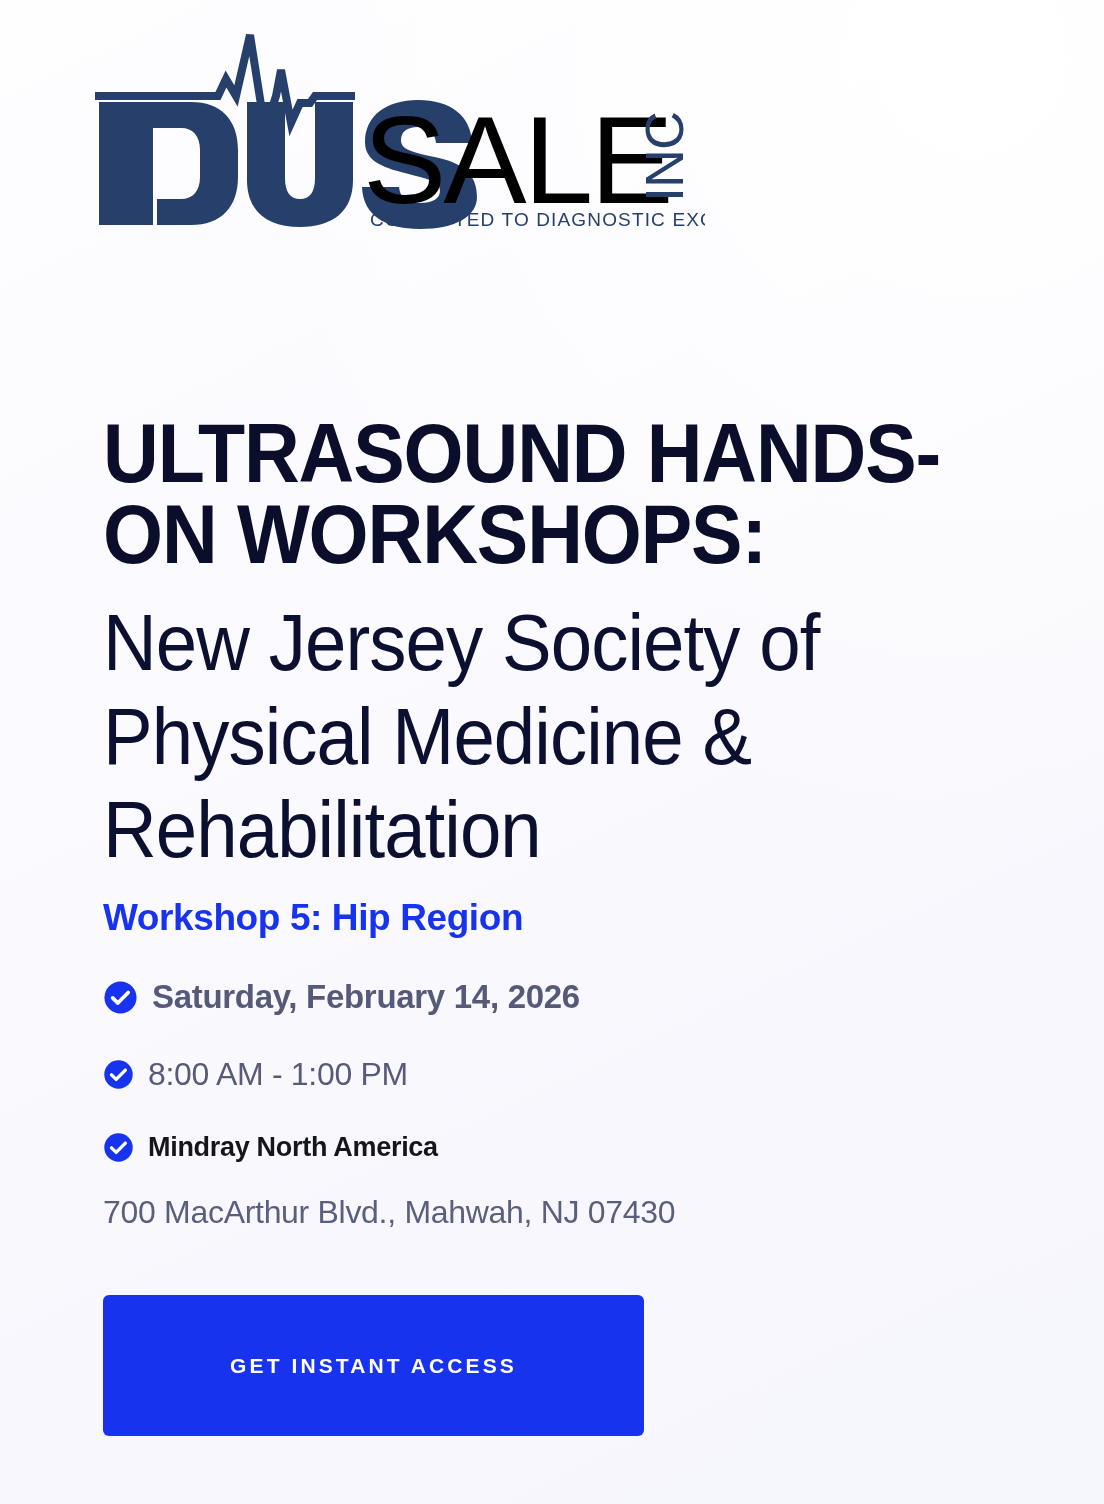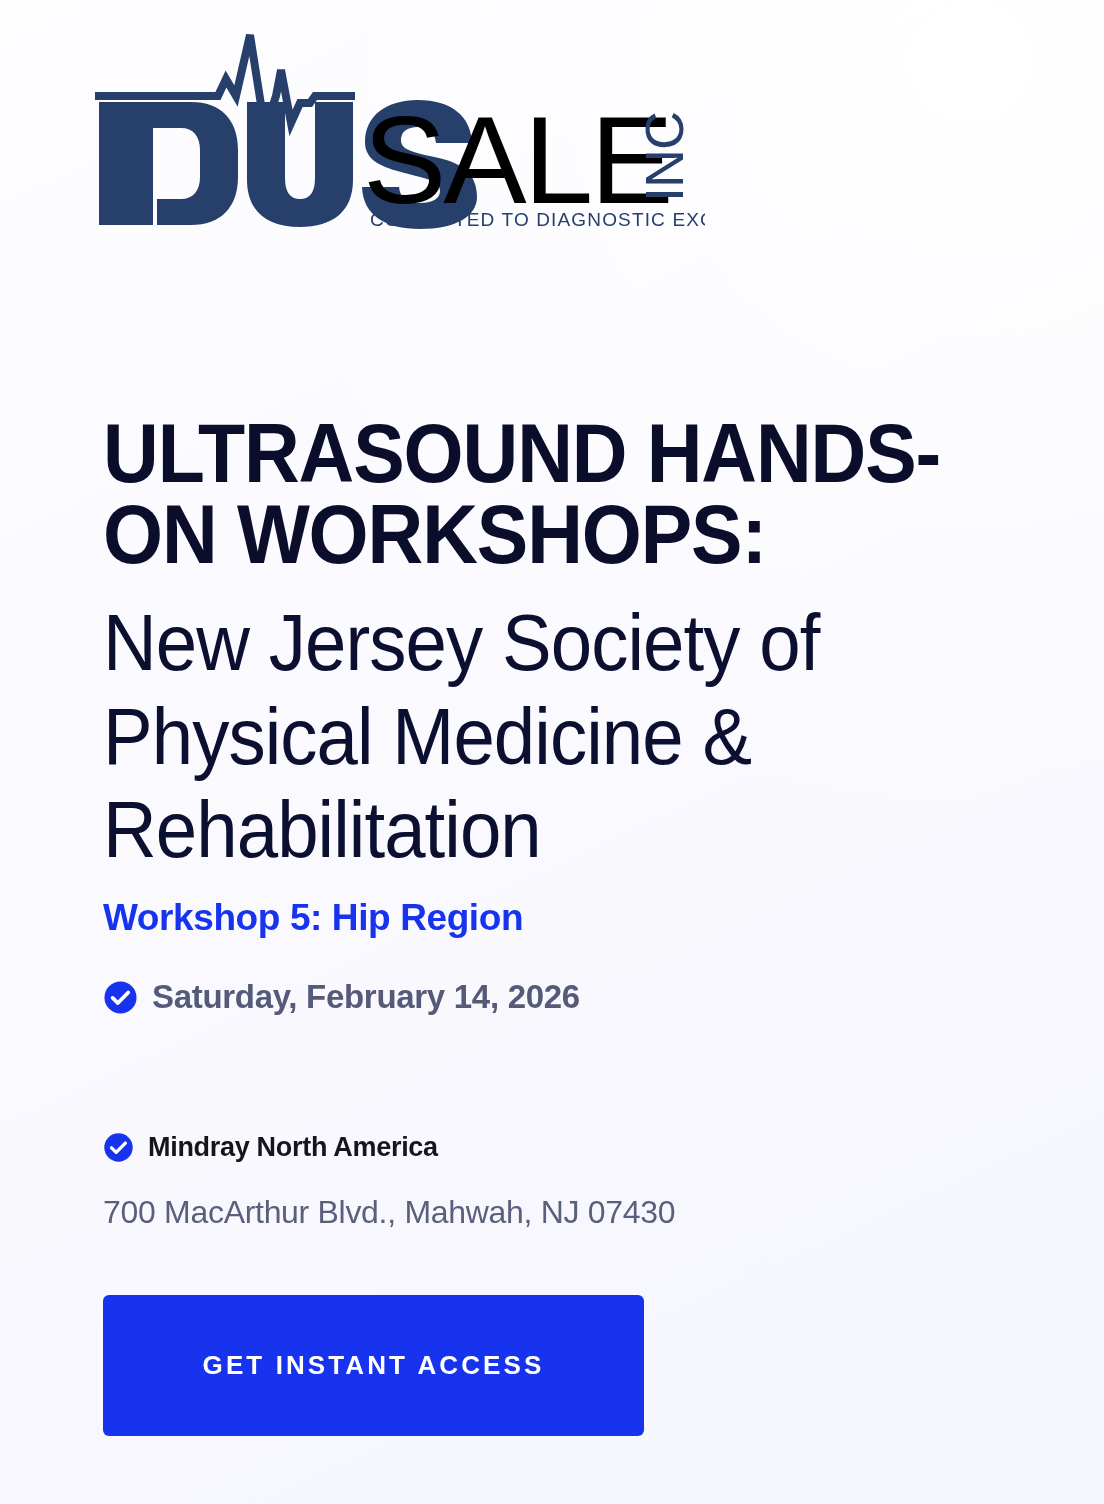--- a/index.html
+++ b/index.html
@@ -121,21 +121,21 @@
   .cta {
     position:absolute;
     left:103px;
     top:1295px;
     width:541px;
     height:141px;
     background:#1733ed;
     border:none;
     border-radius:6px;
     color:#ffffff;
-    font-size:26px;
+    font-size:21px;
     font-weight:700;
     letter-spacing:3.1px;
     font-family:"Liberation Sans", sans-serif;
     cursor:pointer;
     display:flex;
     align-items:center;
     justify-content:center;
     text-transform:uppercase;
   }
 </style>
@@ -186,20 +186,27 @@
   <div class="workshop-label">Workshop 5: Hip Region</div>
 
   <div class="detail d-date">
     <svg class="check-icon" viewBox="0 0 24 24">
       <circle cx="12" cy="12" r="11" fill="#1733ed"></circle>
       <path d="M6.6 12.3 L10.2 15.8 L17.3 8.6" fill="none" stroke="#ffffff" stroke-width="2.6" stroke-linecap="round" stroke-linejoin="round"></path>
     </svg>
     <span class="detail-text bold-slate">Saturday, February 14, 2026</span>
   </div>
 
+  <div class="detail d-time">
+    <svg class="check-icon small" viewBox="0 0 24 24">
+      <circle cx="12" cy="12" r="11" fill="#1733ed"></circle>
+      <path d="M6.6 12.3 L10.2 15.8 L17.3 8.6" fill="none" stroke="#ffffff" stroke-width="2.6" stroke-linecap="round" stroke-linejoin="round"></path>
+    </svg>
+    <span class="detail-text reg-slate">8:00 AM - 1:00 PM</span>
+  </div>
 
   <div class="detail d-venue">
     <svg class="check-icon small" viewBox="0 0 24 24">
       <circle cx="12" cy="12" r="11" fill="#1733ed"></circle>
       <path d="M6.6 12.3 L10.2 15.8 L17.3 8.6" fill="none" stroke="#ffffff" stroke-width="2.6" stroke-linecap="round" stroke-linejoin="round"></path>
     </svg>
     <span class="detail-text bold-dark">Mindray North America</span>
   </div>
 
   <div class="address">700 MacArthur Blvd., Mahwah, NJ 07430</div>

